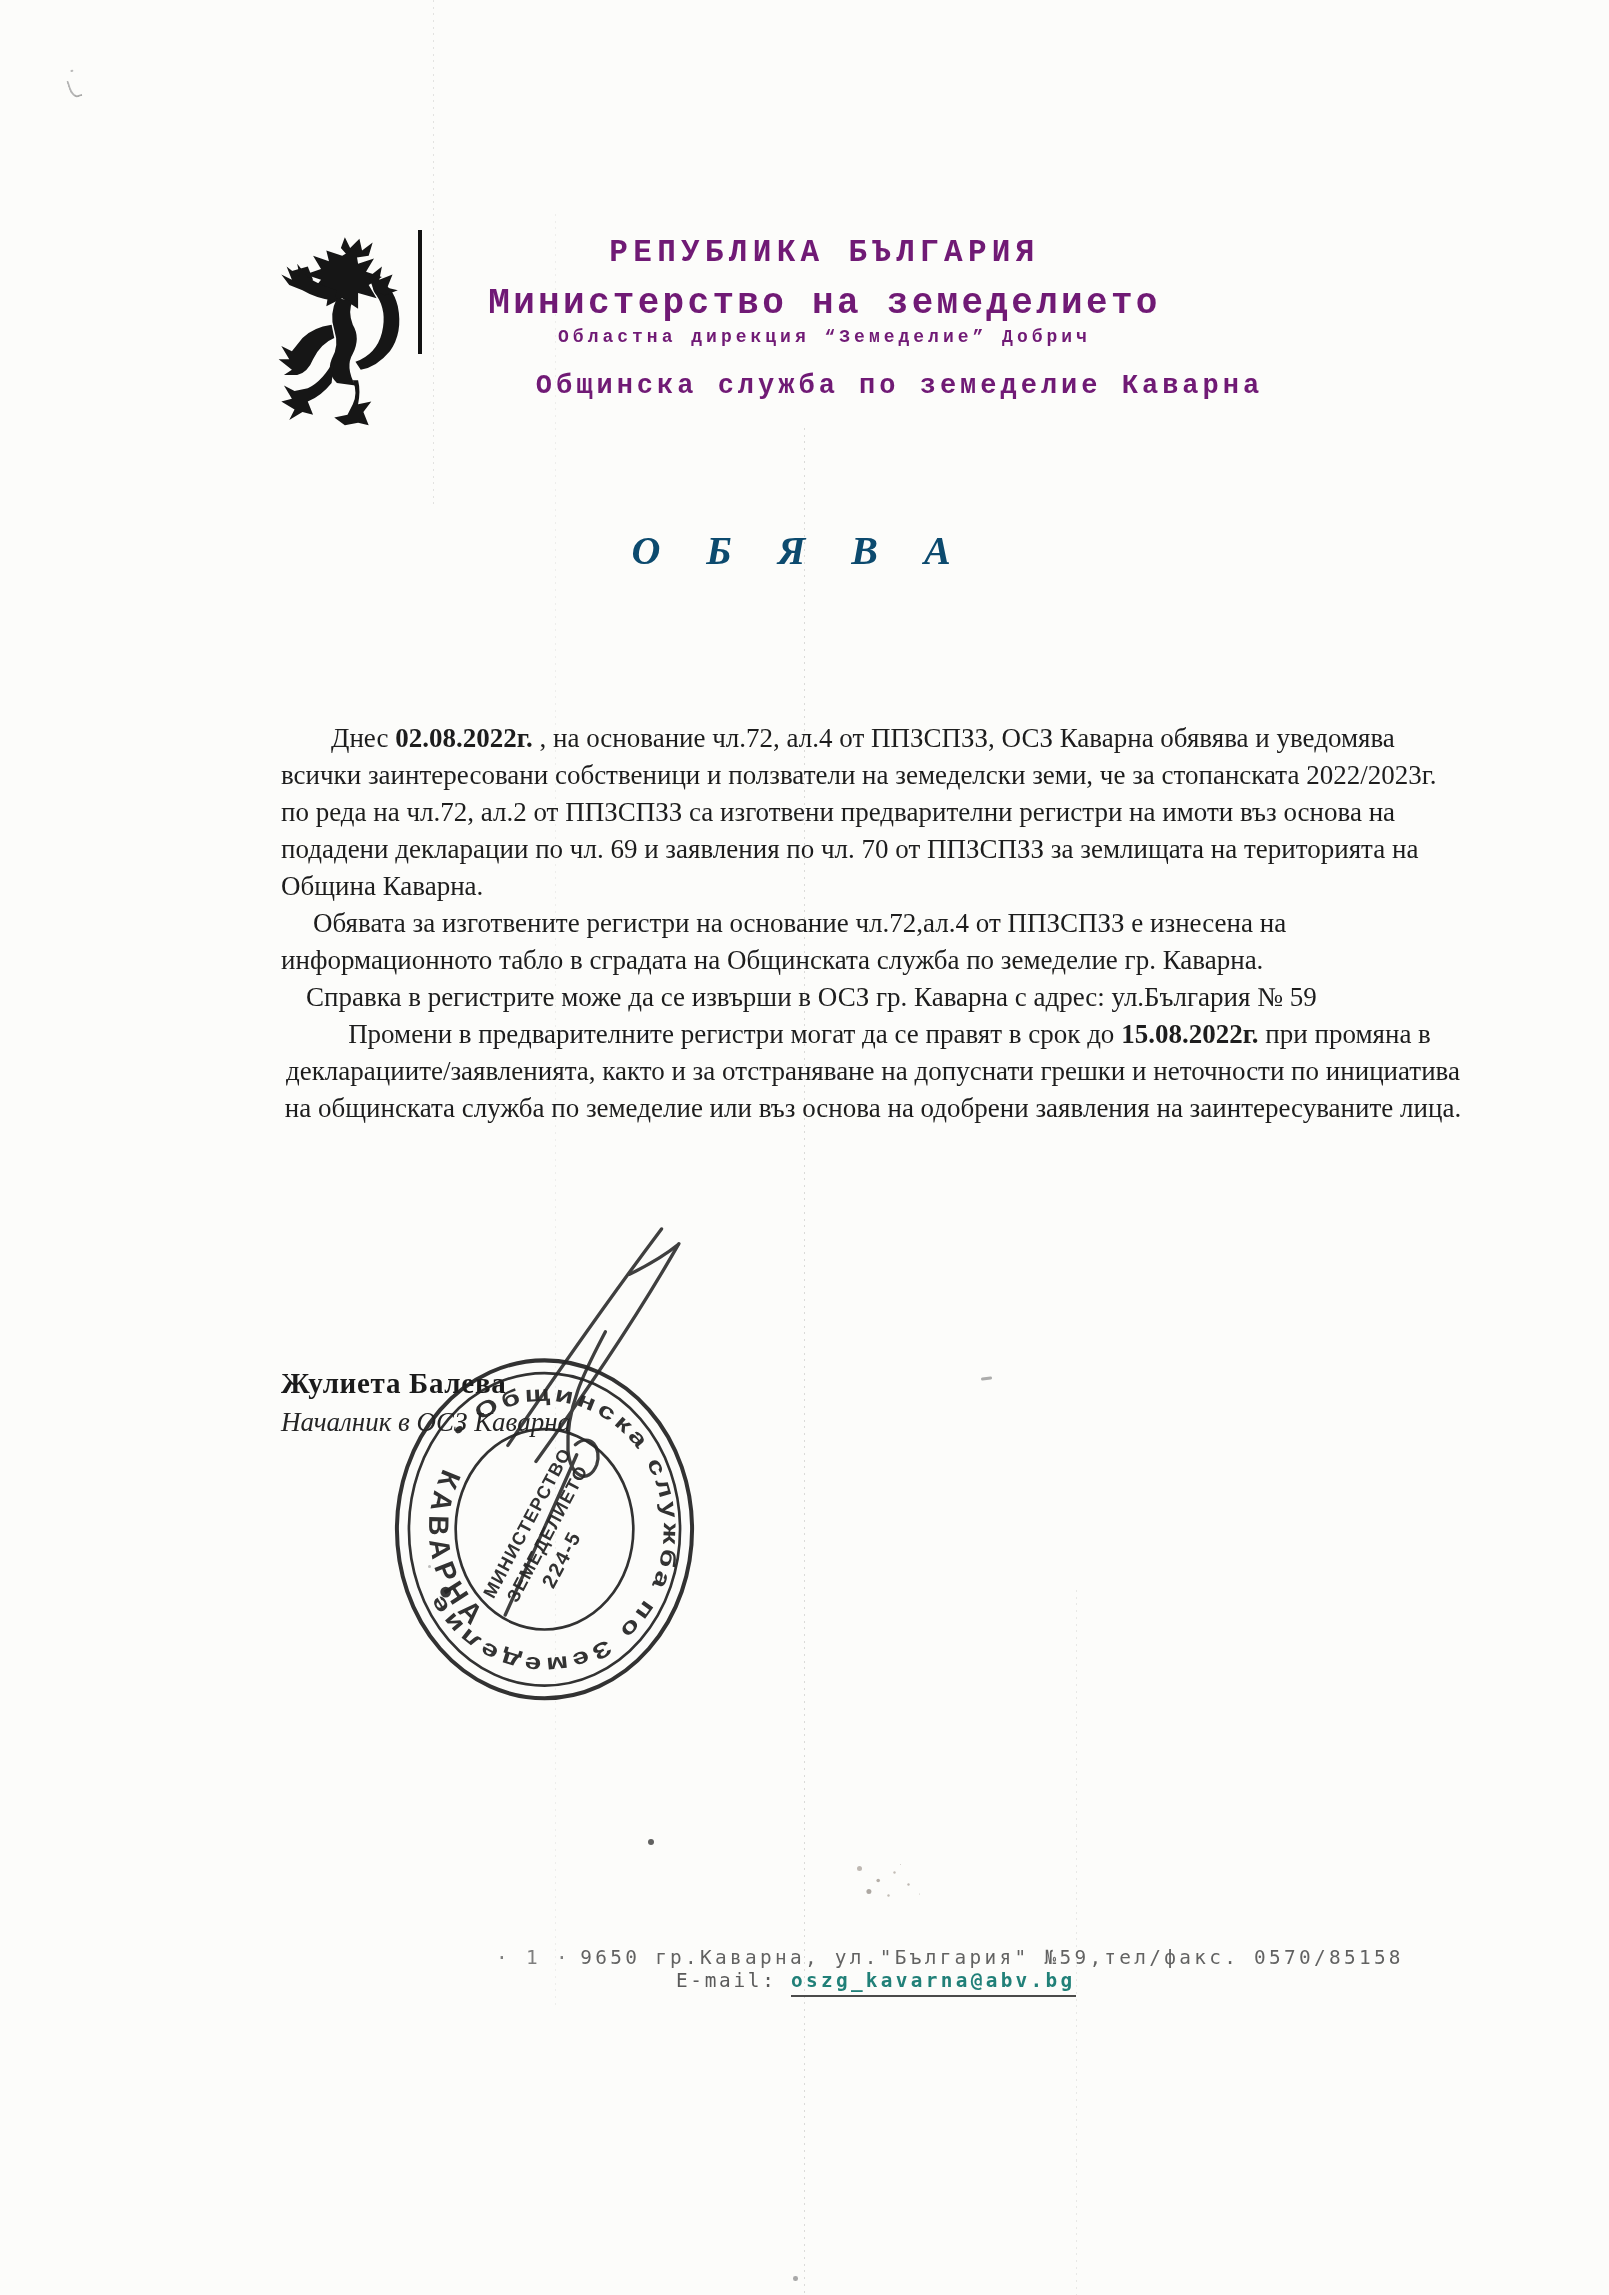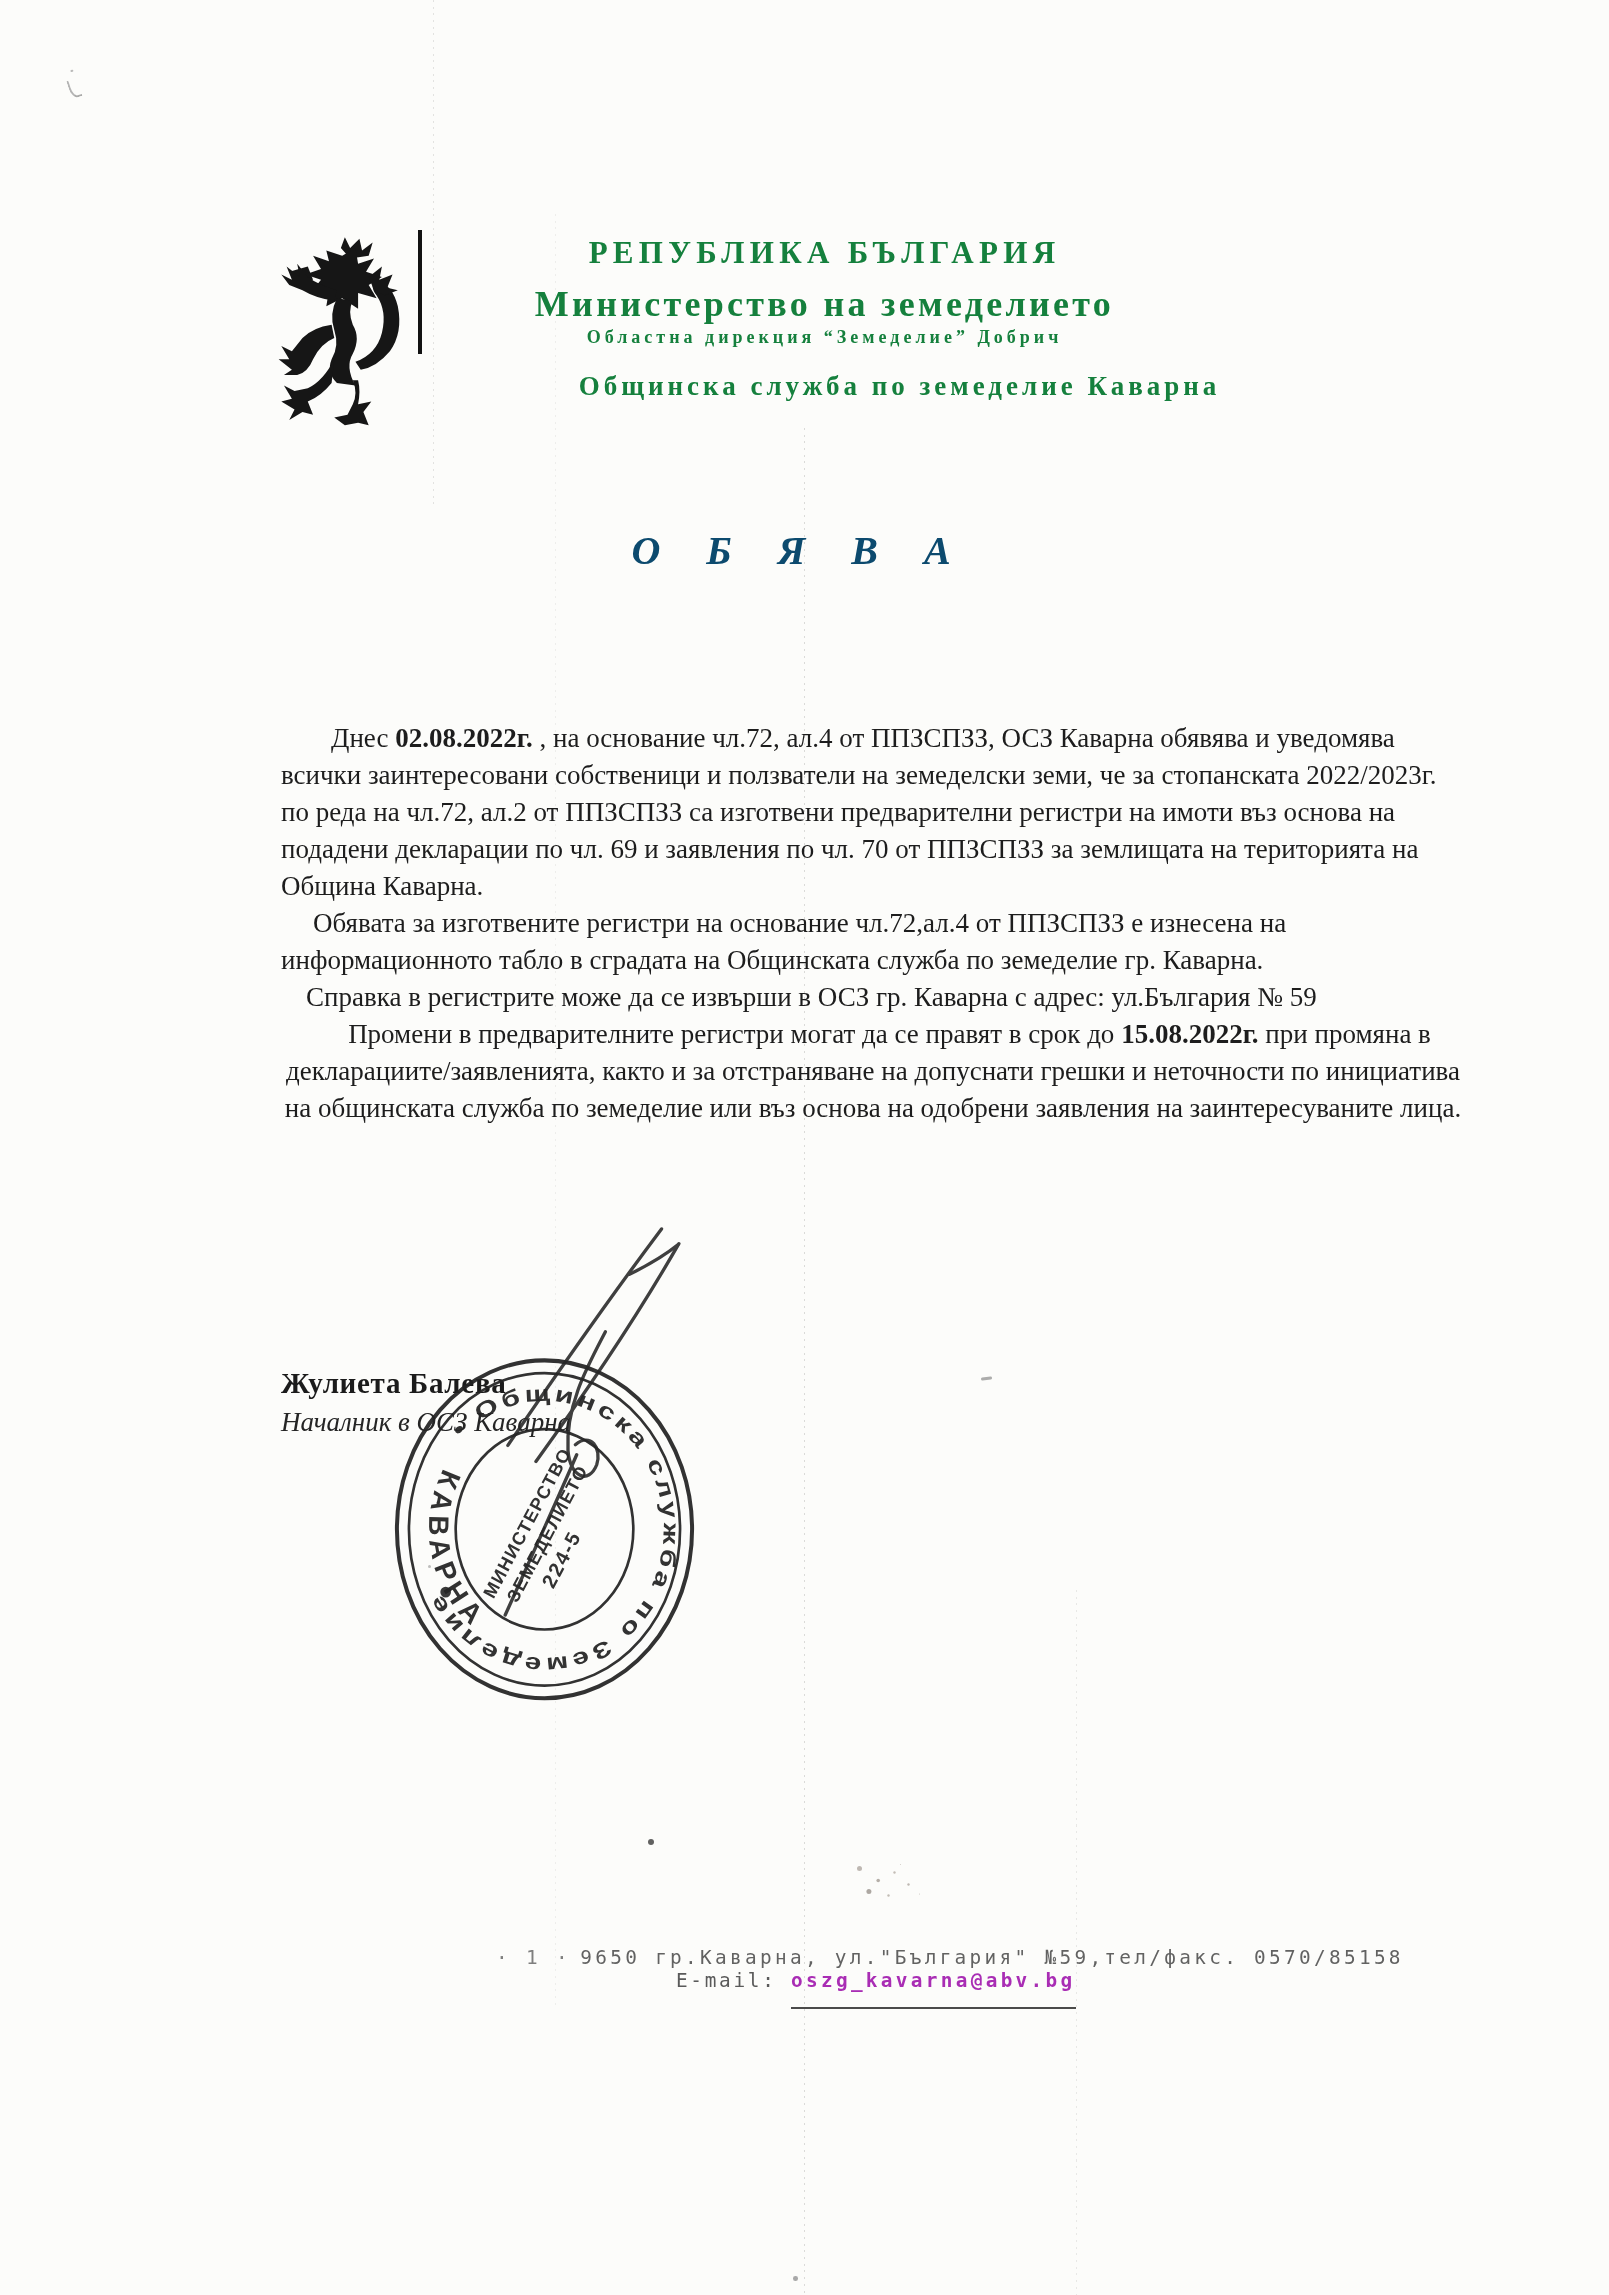--- a/index.html
+++ b/index.html
@@ -9,21 +9,21 @@
     background:#fcfcfa;
     overflow:hidden;
     font-family:"Liberation Serif", serif;
     color:#1e1e1e;
   }
   
   .fold{position:absolute;width:1.3px;background-image:repeating-linear-gradient(to bottom,#b9b9b6 0 2px,transparent 2px 6.7px);}
   .speck{position:absolute;border-radius:50%;}
   
   .hline{position:absolute;left:414px;width:821px;text-align:center;
-         font-family:Liberation Serif, serif;font-weight:bold;color:#15803d;white-space:nowrap;}
+         font-family:Liberation Mono, monospace;font-weight:bold;color:#701a75;white-space:nowrap;}
   #h-country{top:235px;font-size:31px;letter-spacing:5.3px;}
   #h-ministry{top:283px;font-size:36px;letter-spacing:3.3px;}
   #h-directorate{top:327px;font-size:18px;letter-spacing:4px;}
   #h-office{top:371px;font-size:27px;letter-spacing:4px;padding-left:75px;}
   #lion-sep{position:absolute;left:418px;top:230px;width:4px;height:124px;background:#121212;}
   
   #doc-title{position:absolute;left:0;top:527px;width:1600px;text-align:center;
              font-size:40px;font-weight:bold;letter-spacing:18px;color:#0c4a6e;font-style:italic;}
   
   #body-text{position:absolute;left:281px;top:720px;width:1184px;
@@ -37,21 +37,21 @@
   
   #sig-name{position:absolute;left:281px;top:1367px;font-size:29px;font-weight:bold;letter-spacing:0.7px;color:#1b1b1b;}
   #sig-pos{position:absolute;left:281px;top:1407px;font-size:27px;font-style:italic;color:#252525;}
   #stamp-svg{position:absolute;left:364px;top:1337px;}
   #sign-svg{position:absolute;left:401px;top:1190px;}
   
   .foot{position:absolute;font-family:"DejaVu Sans Mono", monospace;color:#4d4d4d;white-space:nowrap;}
   #foot-line1{left:496px;top:1946px;font-size:19.4px;letter-spacing:3.3px;opacity:.88;}
   #foot-marks{color:#6e6e6e;margin-right:9.4px;}
   #foot-line2{left:676px;top:1969px;font-size:19.4px;letter-spacing:2.7px;opacity:.92;}
-  #foot-email{font-weight:bold;color:#a21caf;border-bottom:2px solid #3c3c3c;padding-bottom:15px;letter-spacing:3.3px;}
+  #foot-email{font-weight:bold;color:#0f766e;border-bottom:2px solid #3c3c3c;padding-bottom:3px;letter-spacing:3.3px;}
   #smudge-topleft{position:absolute;left:69px;top:79px;width:8.7px;height:17.4px;
       border-left:2px solid #8f8f8f;border-bottom:2px solid #7f7f7f;border-radius:0 0 0 60%;
       transform:rotate(-18deg);opacity:.65;}
   #smudge-topleft::before{content:"";position:absolute;left:5.3px;top:-9.4px;width:2.7px;height:2.7px;background:#999;border-radius:50%;}
   #dirt-cluster{position:absolute;left:857px;top:1866px;width:5.3px;height:5.3px;border-radius:50%;
       background:#8c8178;opacity:.55;filter:blur(0.4px);
       box-shadow:18.7px 12px 0 -0.7px #7d7268,35px 4px 0 -1.3px #968b80,49px 16px 0 -1.3px #8c8178,
                  9.4px 23px 0 0 #6e645c,29px 27px 0 -1.3px #94897e,60px 25.4px 0 -2px #9a9086,41px -4px 0 -2px #a79d92;}
 </style>
 </head>

